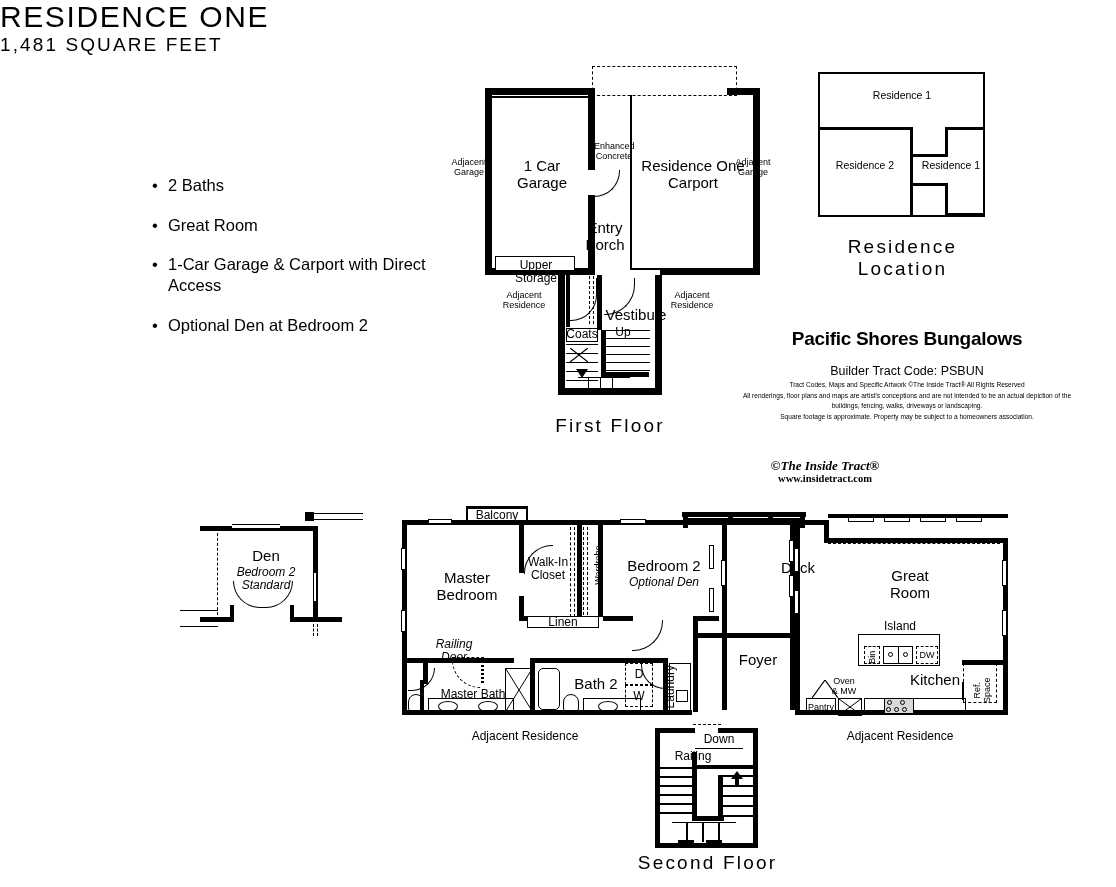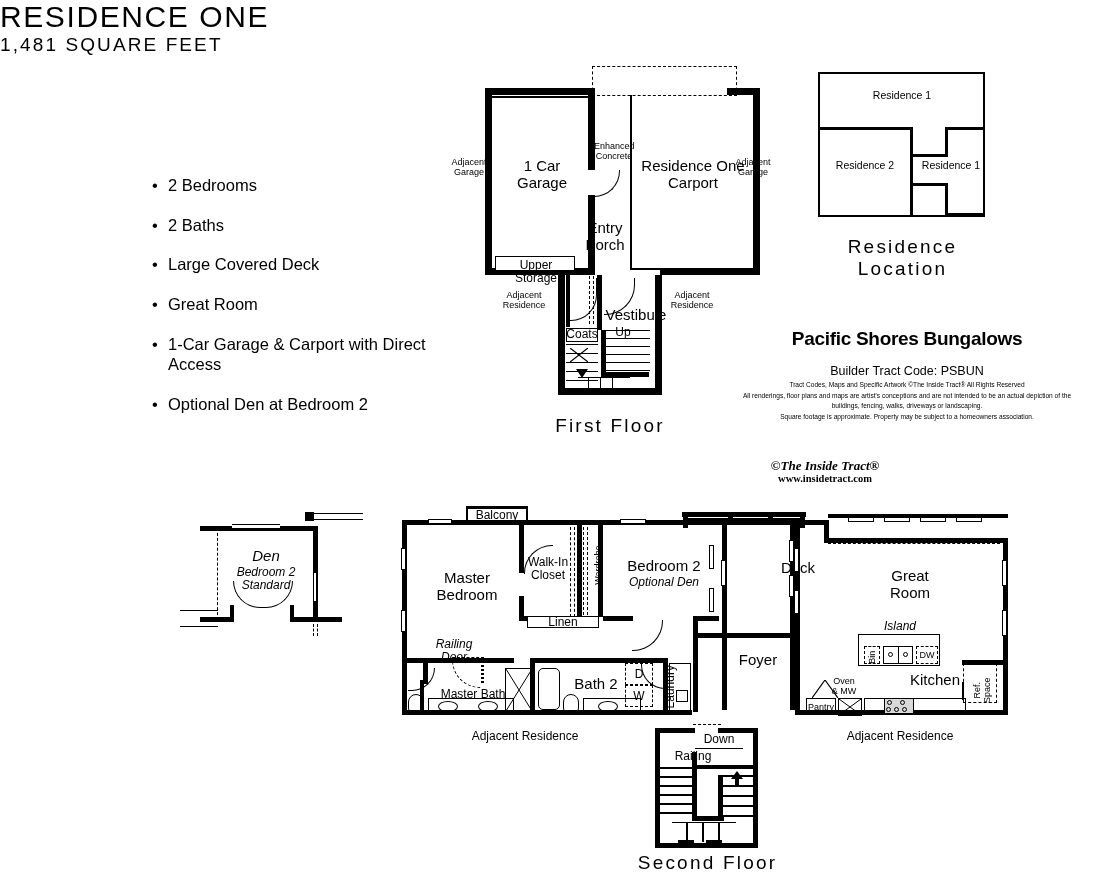--- a/index.html
+++ b/index.html
@@ -42,23 +42,21 @@
   .rm-xs{font-size:9px;line-height:1.15;}
   .rm-it{font-style:italic;}
   .loc{font-size:10.5px;}
 </style>
 </head>
 <body>
 
 <div id="title">RESIDENCE ONE</div>
 <div id="subtitle">1,481 SQUARE FEET</div>
 <ul id="features">
-  <li>2 Bedrooms</li>
   <li>2 Baths</li>
-  <li>Large Covered Deck</li>
   <li>Great Room</li>
   <li>1-Car Garage &amp; Carport with Direct Access</li>
   <li>Optional Den at Bedroom 2</li>
 </ul>
 
 <div>
 
   <div class="dash" style="left:592px;top:66px;width:145px;height:30px;"></div>
 
   <div class="wall" style="left:485px;top:88px;width:110px;height:7px;"></div>
@@ -201,21 +199,21 @@
   <div class="abs" style="left:233px;top:581px;width:30px;height:26px;border-left:1.4px solid #000;border-bottom:1.4px solid #000;border-radius:0 0 0 30px;"></div>
   <div class="abs" style="left:262px;top:581px;width:30px;height:26px;border-right:1.4px solid #000;border-bottom:1.4px solid #000;border-radius:0 0 30px 0;"></div>
 
   <div class="wall" style="left:305px;top:512px;width:9px;height:9px;"></div>
   <div class="thin" style="left:313px;top:513px;width:50px;height:1px;"></div>
   <div class="thin" style="left:313px;top:519px;width:50px;height:1px;"></div>
   <div class="boxthin" style="left:313px;top:572px;width:4px;height:30px;background:#fff;"></div>
   <div class="wall" style="left:318px;top:617px;width:24px;height:5px;"></div>
   <div class="dash" style="left:313px;top:624px;width:5px;height:12px;border-top:none;border-bottom:none;"></div>
 
-  <div class="lbl rm" style="left:216px;top:548px;width:100px;font-style:italic;">Den</div>
+  <div class="lbl rm" style="left:216px;top:548px;width:100px;">Den</div>
   <div class="lbl rm-sm rm-it" style="left:216px;top:566px;width:100px;">Bedroom 2</div>
   <div class="lbl rm-sm rm-it" style="left:216px;top:579px;width:100px;">Standard</div>
 </div>
 
 <div>
 
   <div class="wall" style="left:466px;top:506px;width:62px;height:5px;"></div>
   <div class="wall" style="left:466px;top:506px;width:5px;height:14px;"></div>
   <div class="wall" style="left:523px;top:506px;width:5px;height:14px;"></div>
   <div class="boxthin" style="left:471px;top:510px;width:52px;height:9px;background:#fff;"></div>
@@ -337,21 +335,21 @@
   <div class="wall" style="left:828px;top:514px;width:180px;height:4px;"></div>
   <div class="boxthin" style="left:1002px;top:560px;width:5px;height:26px;background:#fff;"></div>
   <div class="boxthin" style="left:1002px;top:610px;width:5px;height:26px;background:#fff;"></div>
   <div class="boxthin" style="left:794px;top:548px;width:5px;height:24px;background:#fff;"></div>
   <div class="boxthin" style="left:794px;top:590px;width:5px;height:24px;background:#fff;"></div>
 
   <div class="lbl rm" style="left:870px;top:568px;width:80px;">Great
 Room</div>
 
   <div class="boxthin" style="left:858px;top:634px;width:82px;height:32px;"></div>
-  <div class="lbl rm-sm" style="left:860px;top:620px;width:80px;font-style:italic;">Island</div>
+  <div class="lbl rm-sm" style="left:860px;top:620px;width:80px;">Island</div>
   <div class="dash" style="left:864px;top:646px;width:16px;height:18px;"></div>
   <div class="lbl rm-xs vert" style="left:856px;top:652px;width:32px;">Bin</div>
   <div class="boxthin" style="left:883px;top:646px;width:30px;height:18px;"></div>
   <div class="thin" style="left:898px;top:646px;width:1px;height:18px;"></div>
   <div class="boxthin" style="left:888px;top:652px;width:5px;height:5px;border-radius:50%;"></div>
   <div class="boxthin" style="left:903px;top:652px;width:5px;height:5px;border-radius:50%;"></div>
   <div class="dash" style="left:916px;top:646px;width:22px;height:18px;"></div>
   <div class="lbl rm-xs" style="left:916px;top:650px;width:22px;">DW</div>
 
   <div class="lbl rm" style="left:890px;top:672px;width:90px;">Kitchen</div>

